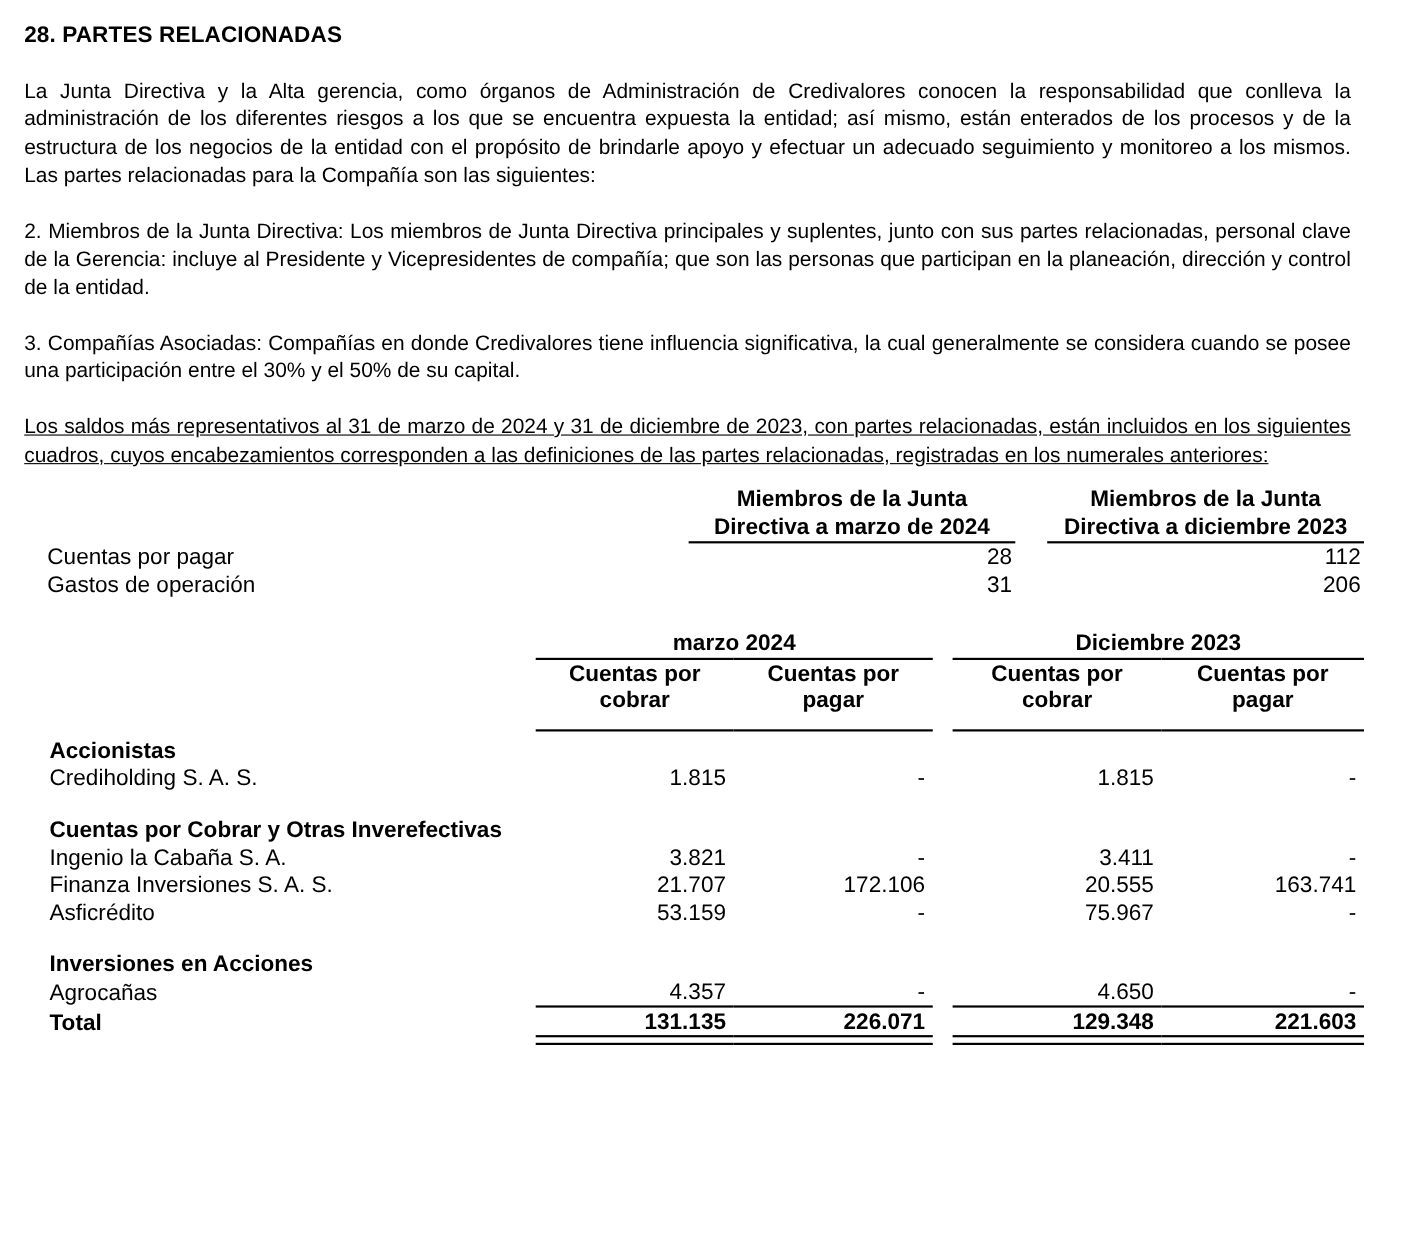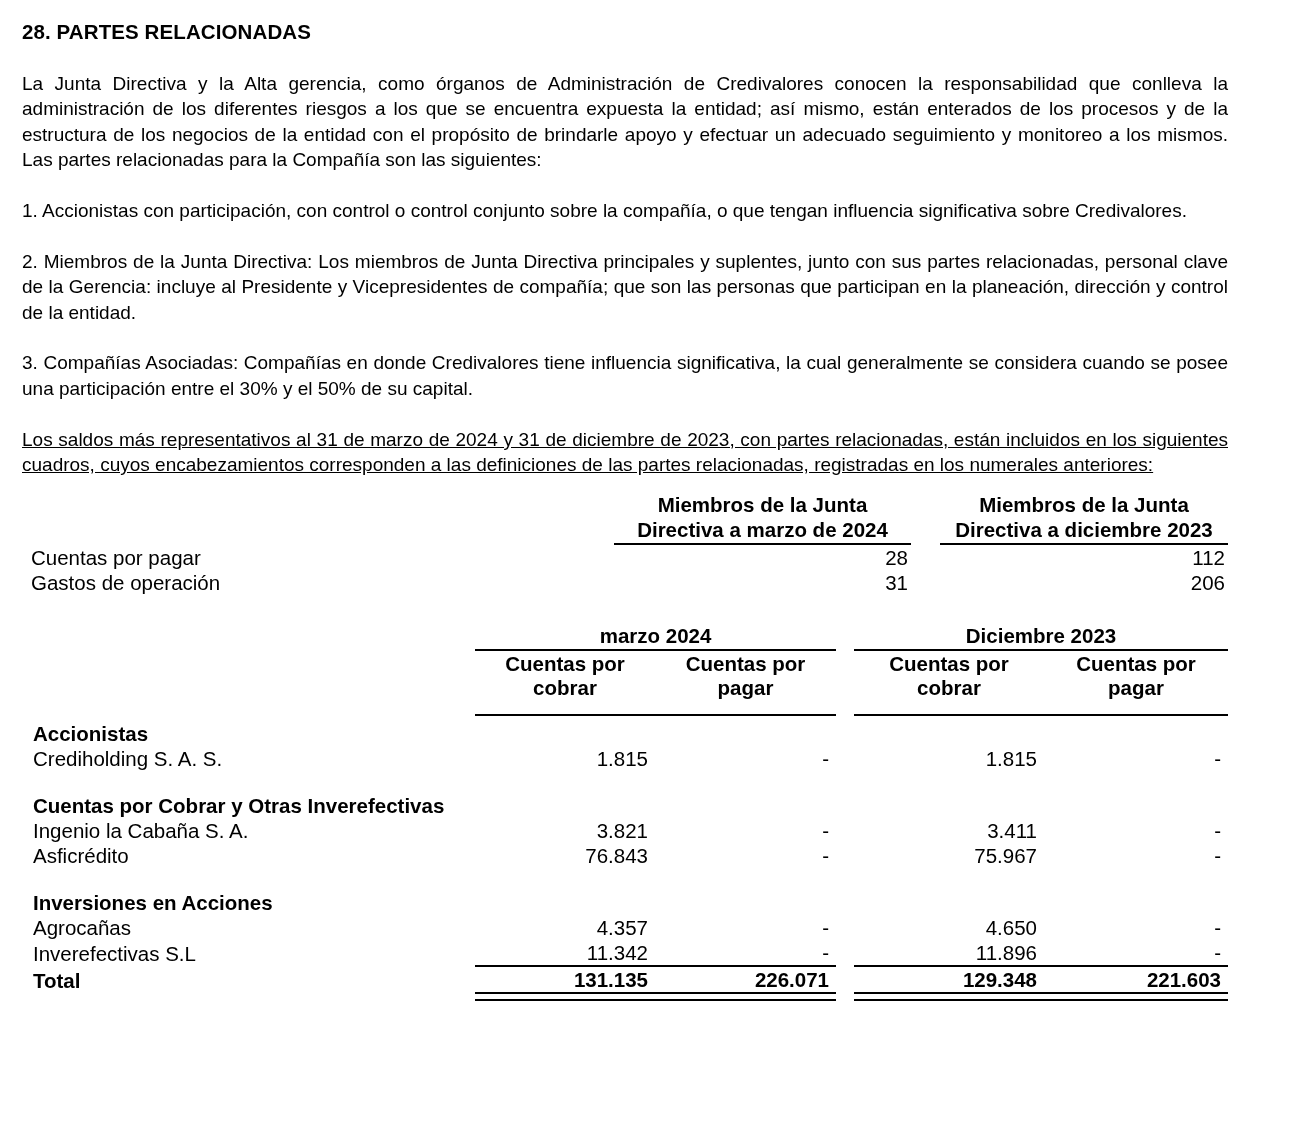--- a/index.html
+++ b/index.html
@@ -45,21 +45,21 @@
     margin: 0 0 25px 0;
   }
   .para.last { margin-bottom: 14px; text-decoration: underline; }
 
   
   .tbl {
     border-collapse: collapse;
     table-layout: fixed;
     font-size: 20.5px;
     width: 1206px;
-    margin: 0;
+    margin: 12px;
   }
   .tbl td, .tbl th {
     padding: 0;
     vertical-align: bottom;
     font-weight: normal;
   }
 
   
   .t1 { margin-top: 2px; }
   .t1 .lbl {
@@ -126,21 +126,20 @@
 </style>
 </head>
 <body>
 
 <div class="page">
   <div class="content">
 
     <h1 class="section-title">28. PARTES RELACIONADAS</h1>
 
     <p class="para">La Junta Directiva y la Alta gerencia, como órganos de Administración de Credivalores conocen la responsabilidad que conlleva la administración de los diferentes riesgos a los que se encuentra expuesta la entidad; así mismo, están enterados de los procesos y de la estructura de los negocios de la entidad con el propósito de brindarle apoyo y efectuar un adecuado seguimiento y monitoreo a los mismos.  Las partes relacionadas para la Compañía son las siguientes:</p>
-    <p class="para">1. Accionistas con participación, con control o control conjunto sobre la compañía, o que tengan influencia significativa sobre Credivalores.</p>
     <p class="para">2. Miembros de la Junta Directiva: Los miembros de Junta Directiva principales y suplentes, junto con sus partes relacionadas, personal clave de la Gerencia: incluye al Presidente y Vicepresidentes de compañía; que son las personas que participan en la planeación, dirección y control de la entidad.</p>
     <p class="para">3. Compañías Asociadas: Compañías en donde Credivalores tiene influencia significativa, la cual generalmente se considera cuando se posee una participación entre el 30% y el 50% de su capital.</p>
     <p class="para last">Los saldos más representativos al 31 de marzo de 2024 y 31 de diciembre de 2023, con partes relacionadas, están incluidos en los siguientes cuadros, cuyos encabezamientos corresponden a las definiciones de las partes relacionadas, registradas en los numerales anteriores:</p>
 
     <table class="tbl t1">
       <colgroup>
         <col style="width:563px">
         <col style="width:29px">
         <col style="width:297px">
         <col style="width:29px">
@@ -244,22 +243,30 @@
         </tr>
         <tr>
           <td class="lbl">Ingenio la Cabaña S. A.</td>
           <td class="num">3.821</td>
           <td class="num">-</td>
           <td></td>
           <td class="num">3.411</td>
           <td class="num">-</td>
         </tr>
         <tr>
+          <td class="lbl">Finanza Inversiones S. A. S.</td>
+          <td class="num">21.707</td>
+          <td class="num">172.106</td>
+          <td></td>
+          <td class="num">20.555</td>
+          <td class="num">163.741</td>
+        </tr>
+        <tr>
           <td class="lbl">Asficrédito</td>
-          <td class="num">76.843</td>
+          <td class="num">53.159</td>
           <td class="num">-</td>
           <td></td>
           <td class="num">75.967</td>
           <td class="num">-</td>
         </tr>
 
         <tr class="blank-row">
             <td colspan="6"></td>
           </tr>
 
@@ -268,28 +275,20 @@
           <td colspan="5"></td>
         </tr>
         <tr>
           <td class="lbl">Agrocañas</td>
           <td class="num">4.357</td>
           <td class="num">-</td>
           <td></td>
           <td class="num">4.650</td>
           <td class="num">-</td>
         </tr>
-        <tr>
-          <td class="lbl">Inverefectivas S.L</td>
-          <td class="num">11.342</td>
-          <td class="num">-</td>
-          <td></td>
-          <td class="num">11.896</td>
-          <td class="num">-</td>
-        </tr>
 
         <tr>
           <td class="lbl bold">Total</td>
           <td class="num b rule-top">131.135</td>
           <td class="num b rule-top">226.071</td>
           <td></td>
           <td class="num b rule-top">129.348</td>
           <td class="num b rule-top">221.603</td>
         </tr>
 

